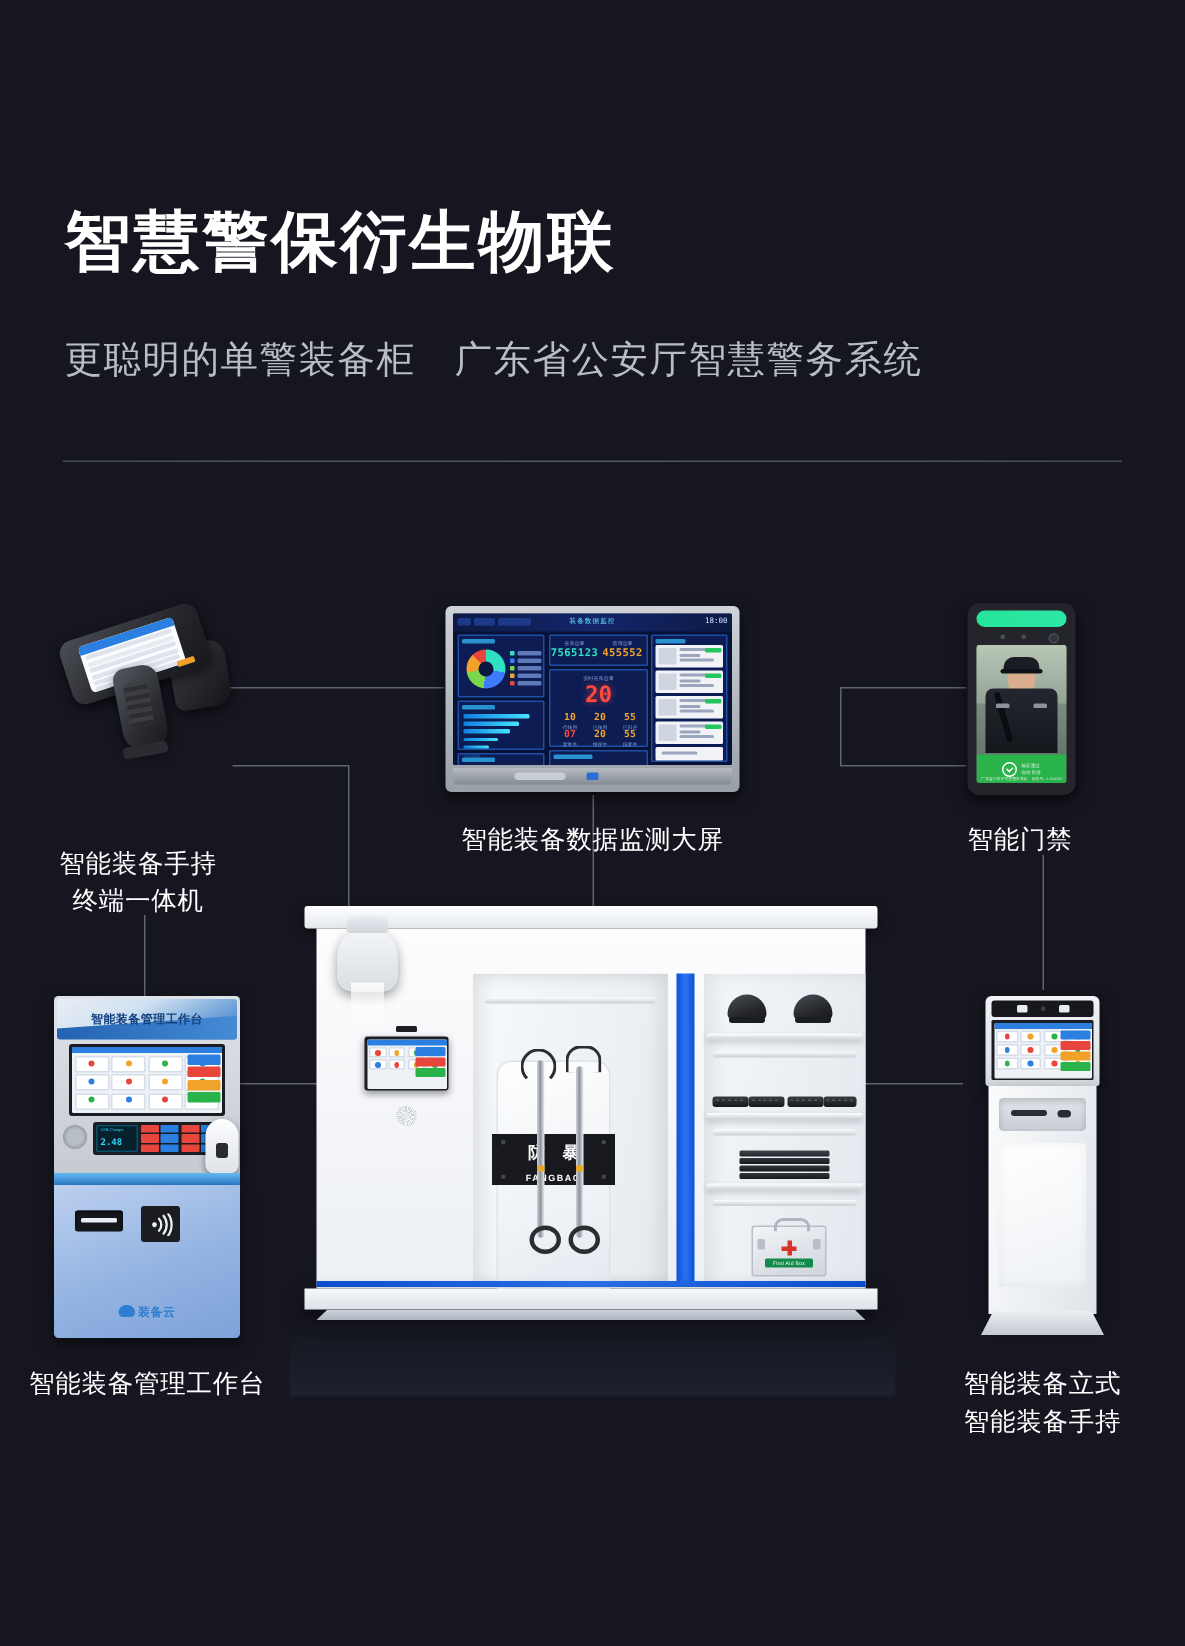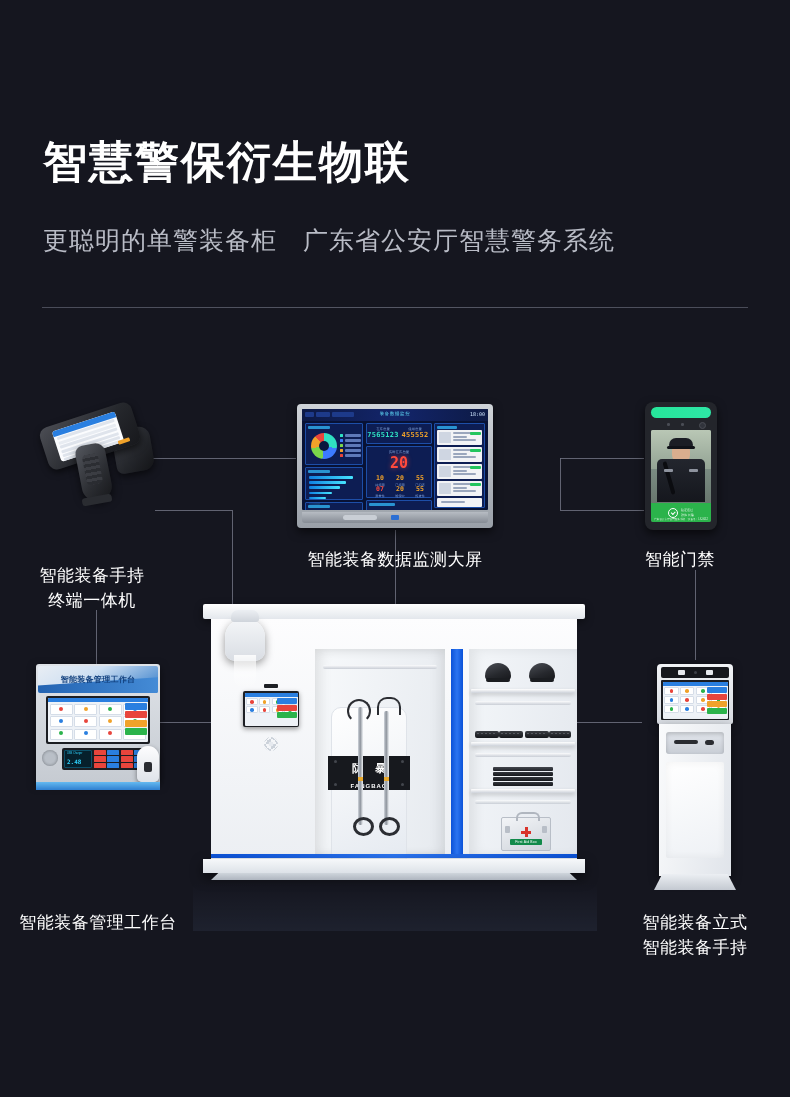--- a/index.html
+++ b/index.html
@@ -852,20 +852,34 @@
           <span style="background:#2a7fe0"></span>
           <span style="background:#e8453c"></span>
           <span style="background:#2a7fe0"></span>
           <span style="background:#e8453c"></span>
           <span style="background:#2a7fe0"></span>
         </div>
       </div>
       <div class="ws-hand"></div>
     </div>
     <div class="ws-strip"></div>
+    <div class="ws-base">
+      <div class="ws-slot"></div>
+      <div class="ws-nfc">
+        <svg width="17" height="15" viewBox="0 0 17 15" aria-hidden="true">
+          <circle cx="4" cy="7.5" r="1.6" fill="#eef2f7"></circle>
+          <path d="M7 3.5a6 6 0 0 1 0 8" stroke="#eef2f7" stroke-width="1.5" fill="none" stroke-linecap="round"></path>
+          <path d="M10 1.5a9.5 9.5 0 0 1 0 12" stroke="#eef2f7" stroke-width="1.5" fill="none" stroke-linecap="round"></path>
+          <path d="M13 0a13 13 0 0 1 0 15" stroke="#eef2f7" stroke-width="1.5" fill="none" stroke-linecap="round"></path>
+        </svg>
+      </div>
+      <div class="ws-logo">
+        <span class="c"></span><span>装备云</span>
+      </div>
+    </div>
   </div>
   <div class="lbl" style="left:0;top:910px;width:196px;">智能装备管理工作台</div>
 
   <div class="dev" id="cabinet">
     <div class="cb-reflect"></div>
     <div class="cb-top"></div>
     <div class="cb-body">
       <div class="cb-vent"></div>
       <div class="cb-panel">
         <div class="cb-panel-cam"></div>

